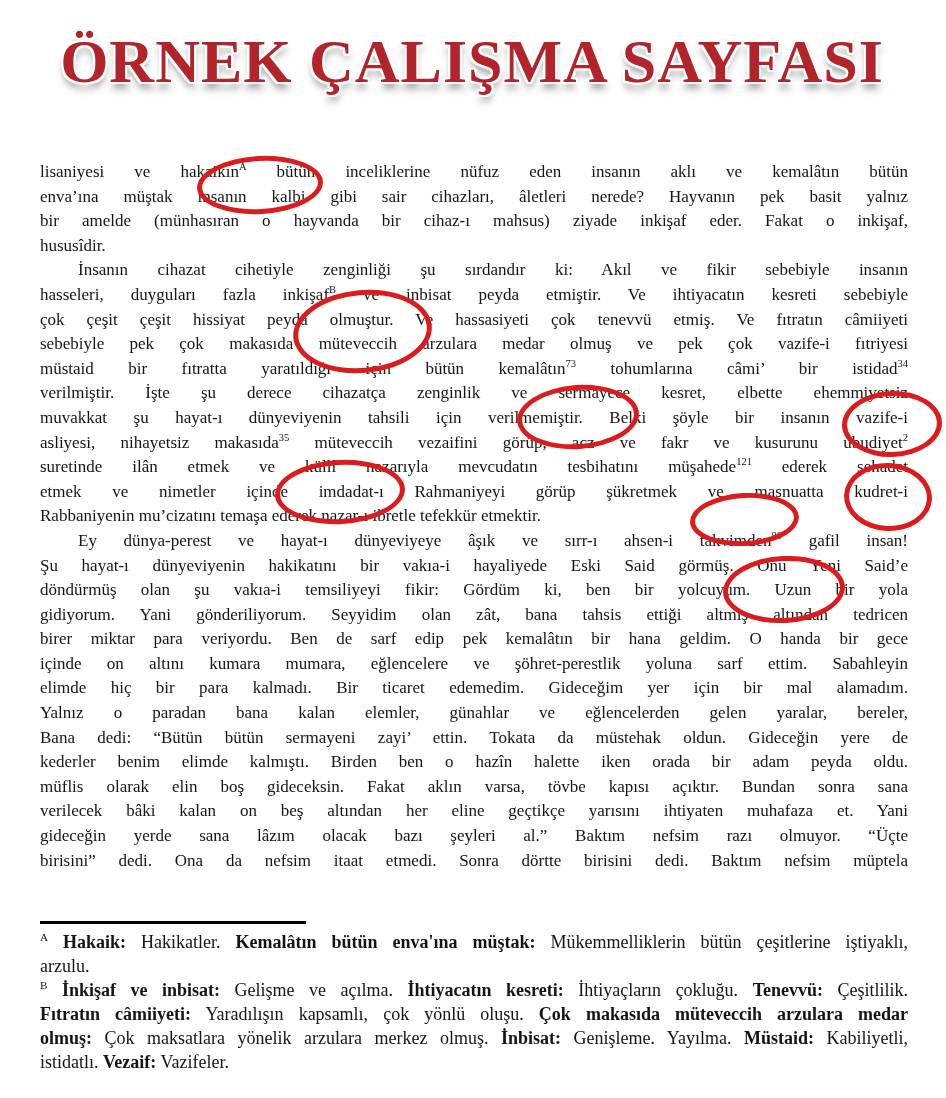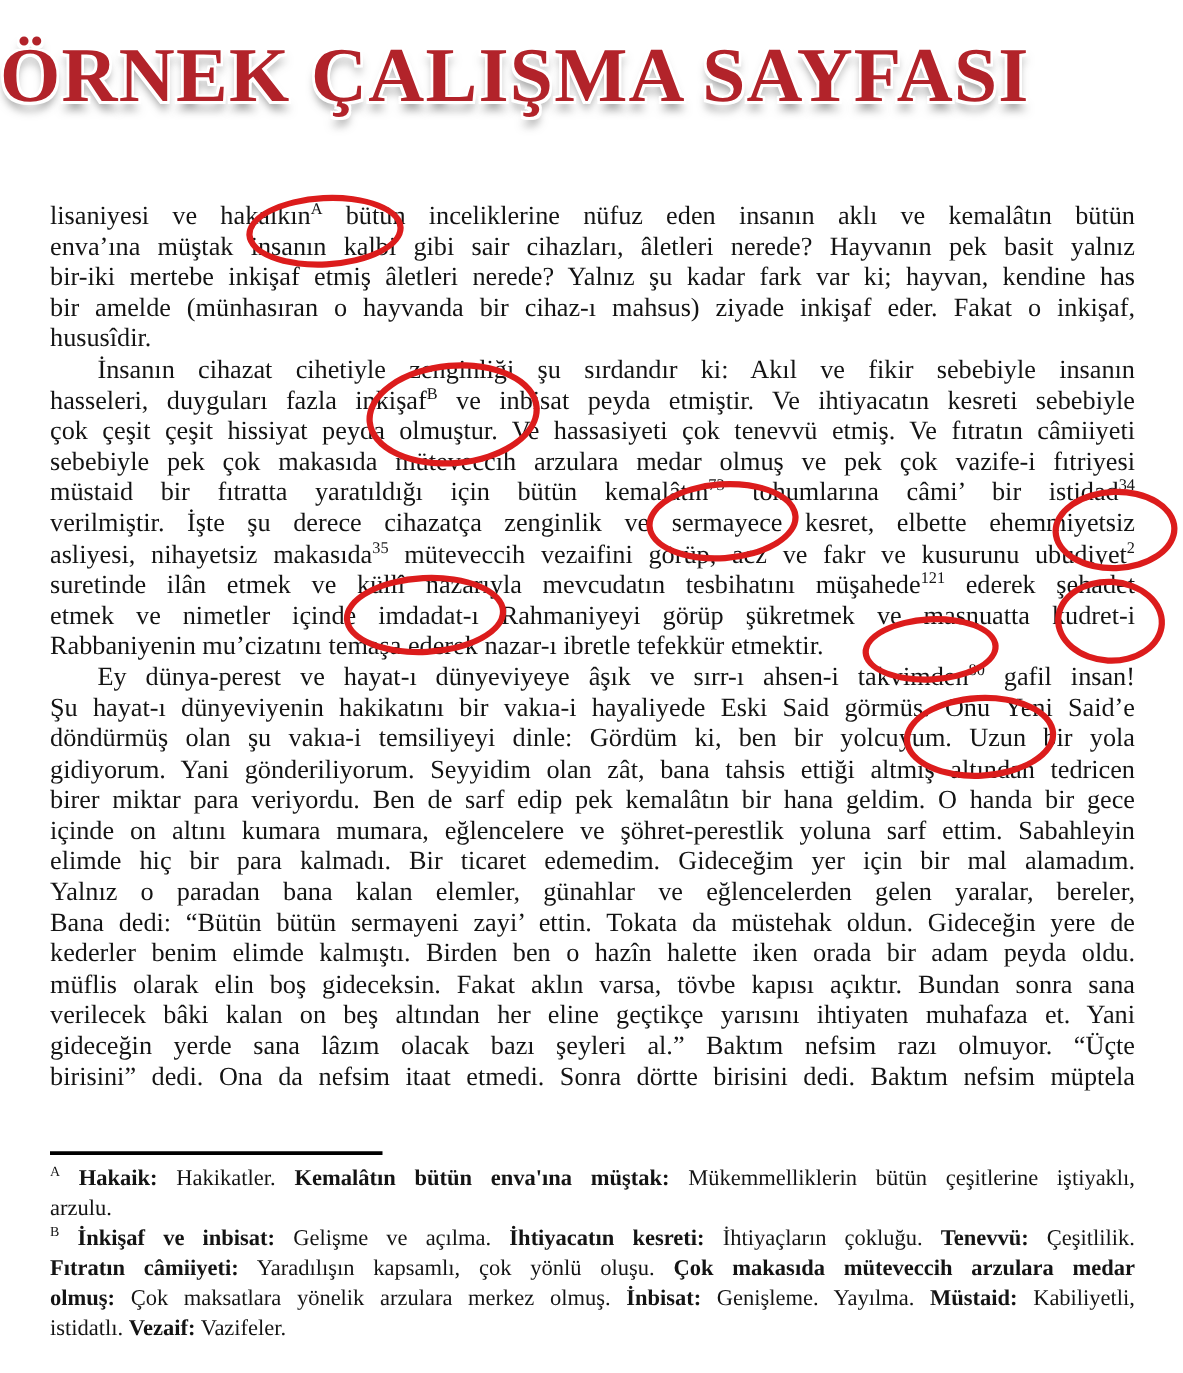--- a/index.html
+++ b/index.html
@@ -1,34 +1,34 @@
 <!DOCTYPE html>
 <html><head>
 <meta charset="utf-8">
 <style>
   html,body { margin:0; padding:0; }
   body {
     width:946px; height:1098px; background:#ffffff; position:relative;
     overflow:hidden; font-family:"Liberation Serif", serif; color:#141414;
   }
-  .title-wrap { position:absolute; top:26px; left:0; width:944px; }
+  .title-wrap { position:absolute; top:26px; left:0; width:944px; text-align:center; }
   .title {
     display:inline-block;
     font-family:"Liberation Serif", serif;
     font-weight:bold; font-size:62px; letter-spacing:1px;
     color:#b2232a;
     text-shadow:
       -2px -2px 0 #ffffff, 2px -2px 0 #ffffff, -2px 2px 0 #ffffff, 2px 2px 0 #ffffff,
       0 -2px 0 #ffffff, 0 2px 0 #ffffff, -2px 0 0 #ffffff, 2px 0 0 #ffffff,
       0 7px 7px rgba(90,90,90,0.55);
   }
   .textblock { position:absolute; left:40px; top:160px; width:868px; }
   .para { margin:0; padding:0; }
   .line {
-    height:24.6px; line-height:24.6px; font-size:21px;
+    height:24.6px; line-height:24.6px; font-size:17px;
     text-align:justify; text-align-last:justify; overflow:hidden;
   }
   .line.noject { text-align-last:left; }
   .para.indent .line:first-child { text-indent:38px; }
   sup { font-size:62%; vertical-align:super; line-height:0; }
   .fnsep { position:absolute; left:40px; top:921px; width:266px; height:3px; background:#000; }
   .fnblock { position:absolute; left:40px; top:930px; width:868px; }
   .fnblock .line { height:24px; line-height:24px; font-size:18px; }
   .overlay { position:absolute; left:0; top:0; width:946px; height:1098px; pointer-events:none; }
   .circle { position:absolute; border-radius:50%; }
@@ -37,40 +37,40 @@
 <body>
 
 <div class="title-wrap">
   <span class="title">ÖRNEK ÇALIŞMA SAYFASI</span>
 </div>
 
 <div class="textblock">
     <div class="para">
       <div class="line">lisaniyesi ve hakaikın<sup>A</sup> bütün inceliklerine nüfuz eden insanın aklı ve kemalâtın bütün</div>
       <div class="line">enva’ına müştak insanın kalbi gibi sair cihazları, âletleri nerede? Hayvanın pek basit yalnız</div>
-      <div class="line">bir-iki mertebe inkişaf etmiş âletleri nerede? Yalnız şu kadar fark var ki; hayvan, kendine has</div>
       <div class="line">bir amelde (münhasıran o hayvanda bir cihaz-ı mahsus) ziyade inkişaf eder. Fakat o inkişaf,</div>
       <div class="line noject">hususîdir.</div>
     </div>
     <div class="para indent">
       <div class="line">İnsanın cihazat cihetiyle zenginliği şu sırdandır ki: Akıl ve fikir sebebiyle insanın</div>
       <div class="line">hasseleri, duyguları fazla inkişaf<sup>B</sup> ve inbisat peyda etmiştir. Ve ihtiyacatın kesreti sebebiyle</div>
       <div class="line">çok çeşit çeşit hissiyat peyda olmuştur. Ve hassasiyeti çok tenevvü etmiş. Ve fıtratın câmiiyeti</div>
       <div class="line">sebebiyle pek çok makasıda müteveccih arzulara medar olmuş ve pek çok vazife-i fıtriyesi</div>
       <div class="line">müstaid bir fıtratta yaratıldığı için bütün kemalâtın<sup>73</sup> tohumlarına câmi’ bir istidad<sup>34</sup></div>
       <div class="line">verilmiştir. İşte şu derece cihazatça zenginlik ve sermayece kesret, elbette ehemmiyetsiz</div>
+      <div class="line">muvakkat şu hayat-ı dünyeviyenin tahsili için verilmemiştir. Belki şöyle bir insanın vazife-i</div>
       <div class="line">asliyesi, nihayetsiz makasıda<sup>35</sup> müteveccih vezaifini görüp, acz ve fakr ve kusurunu ubudiyet<sup>2</sup></div>
       <div class="line">suretinde ilân etmek ve küllî nazarıyla mevcudatın tesbihatını müşahede<sup>121</sup> ederek şehadet</div>
       <div class="line">etmek ve nimetler içinde imdadat-ı Rahmaniyeyi görüp şükretmek ve masnuatta kudret-i</div>
       <div class="line noject">Rabbaniyenin mu’cizatını temaşa ederek nazar-ı ibretle tefekkür etmektir.</div>
     </div>
     <div class="para indent">
       <div class="line">Ey dünya-perest ve hayat-ı dünyeviyeye âşık ve sırr-ı ahsen-i takvimden<sup>80</sup> gafil insan!</div>
       <div class="line">Şu hayat-ı dünyeviyenin hakikatını bir vakıa-i hayaliyede Eski Said görmüş. Onu Yeni Said’e</div>
-      <div class="line">döndürmüş olan şu vakıa-i temsiliyeyi dinle: Gördüm ki, ben bir yolcuyum. Uzun bir yola</div>
+      <div class="line">döndürmüş olan şu vakıa-i temsiliyeyi fikir: Gördüm ki, ben bir yolcuyum. Uzun bir yola</div>
       <div class="line">gidiyorum. Yani gönderiliyorum. Seyyidim olan zât, bana tahsis ettiği altmış altından tedricen</div>
       <div class="line">birer miktar para veriyordu. Ben de sarf edip pek kemalâtın bir hana geldim. O handa bir gece</div>
       <div class="line">içinde on altını kumara mumara, eğlencelere ve şöhret-perestlik yoluna sarf ettim. Sabahleyin</div>
       <div class="line">elimde hiç bir para kalmadı. Bir ticaret edemedim. Gideceğim yer için bir mal alamadım.</div>
       <div class="line">Yalnız o paradan bana kalan elemler, günahlar ve eğlencelerden gelen yaralar, bereler,</div>
       <div class="line">Bana dedi: “Bütün bütün sermayeni zayi’ ettin. Tokata da müstehak oldun. Gideceğin yere de</div>
       <div class="line">kederler benim elimde kalmıştı. Birden ben o hazîn halette iken orada bir adam peyda oldu.</div>
       <div class="line">müflis olarak elin boş gideceksin. Fakat aklın varsa, tövbe kapısı açıktır. Bundan sonra sana</div>
       <div class="line">verilecek bâki kalan on beş altından her eline geçtikçe yarısını ihtiyaten muhafaza et. Yani</div>
       <div class="line">gideceğin yerde sana lâzım olacak bazı şeyleri al.” Baktım nefsim razı olmuyor. “Üçte</div>

